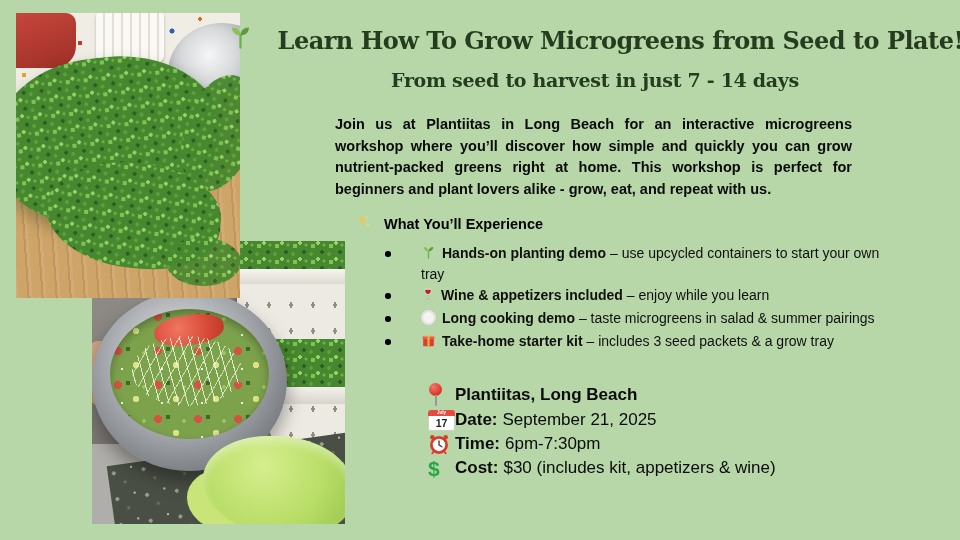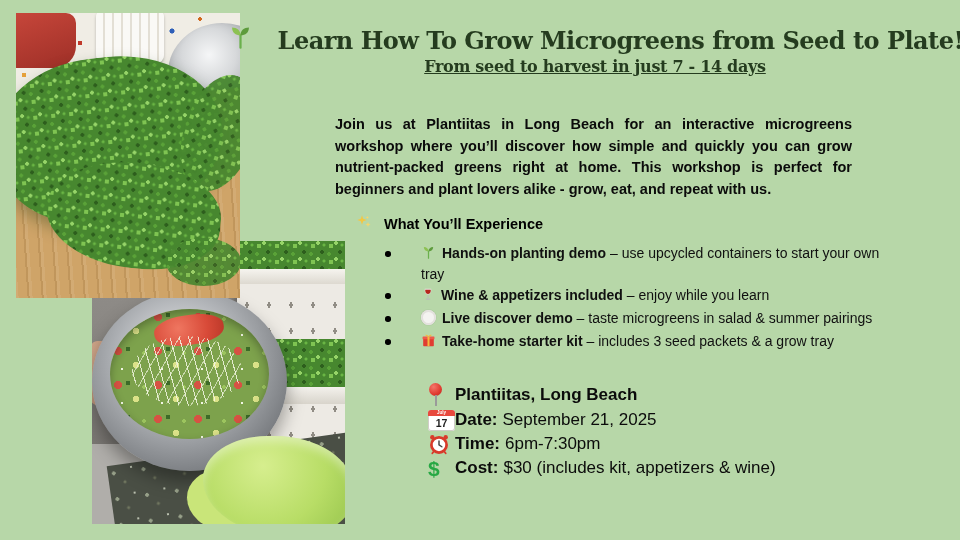--- a/index.html
+++ b/index.html
@@ -95,21 +95,21 @@
   .p2-lettuce{position:absolute;right:-8px;bottom:-12px;width:150px;height:100px;
     border-radius:45% 55% 40% 60%;
     background:radial-gradient(circle at 40% 30%,#d6ee8e,#b8dd66 55%,#94c24a);
     box-shadow:inset 0 6px 10px rgba(255,255,255,.4);}
   .p2-lettuce2{position:absolute;right:88px;bottom:-6px;width:70px;height:60px;background:#c9e579;border-radius:50% 50% 40% 60%;}
 
   
   .titleblock{position:absolute;left:240px;top:24px;width:710px;text-align:center;z-index:3;color:#253c1f;}
   .titleblock h1{margin:0;font-family:"DejaVu Serif",serif;font-weight:bold;font-size:24px;
     letter-spacing:-0.5px;white-space:nowrap;display:flex;align-items:center;justify-content:center;gap:18px;}
-  .titleblock h2{margin:0 0 0 0;font-family:"DejaVu Serif",serif;font-weight:bold;font-size:16px;letter-spacing:-0.3px;text-decoration:underline;}
+  .titleblock h2{margin:12px 0 0 0;font-family:"DejaVu Serif",serif;font-weight:bold;font-size:19px;letter-spacing:-0.3px;}
   .intro{position:absolute;left:335px;top:114px;width:517px;margin:0;z-index:3;
     font-size:14.5px;font-weight:bold;line-height:21.5px;text-align:justify;color:#0b0b0b;}
   .exp-heading{position:absolute;left:356px;top:214px;z-index:3;display:flex;align-items:center;gap:6px;
     font-size:14.5px;font-weight:bold;color:#000000;}
   .exp-list{position:absolute;left:375px;top:244px;width:505px;margin:0;padding:0;list-style:none;z-index:3;
     font-size:14px;line-height:19px;color:#101010;}
   .exp-list li{position:relative;padding-left:46px;margin-bottom:2px;}
   .exp-list li::before{content:"";position:absolute;left:10px;top:7px;width:5.5px;height:5.5px;background:#000;border-radius:50%;}
   .ico{display:inline-block;vertical-align:-2px;margin-right:6px;}
   .details{position:absolute;left:428px;top:383px;z-index:3;font-size:17px;color:#0b0b0b;}
@@ -203,21 +203,21 @@
     <span class="ico">
       <svg width="14" height="15" viewBox="0 0 24 24">
           <path d="M6.5 2h11v2.8c0 4.4-2.2 7.2-5.5 7.2S6.5 9.2 6.5 4.8z" fill="#e8e6e3"></path>
           <path d="M7.3 4h9.4v1c0 3.6-1.9 6-4.7 6S7.3 8.6 7.3 5z" fill="#b5271d"></path>
           <rect x="11.2" y="12" width="1.6" height="6.5" fill="#bbb"></rect>
           <rect x="8" y="19" width="8" height="1.8" rx=".9" fill="#bbb"></rect>
         </svg>
     </span><b>Wine &amp; appetizers included</b><span> – enjoy while you learn</span>
   </li>
   <li>
-    <span class="ico"><span class="plate" style="display:inline-block;"></span></span><b>Live discover demo</b><span> – taste microgreens in salad &amp; summer pairings</span>
+    <span class="ico"><span class="plate" style="display:inline-block;"></span></span><b>Long cooking demo</b><span> – taste microgreens in salad &amp; summer pairings</span>
   </li>
   <li>
     <span class="ico">
       <svg width="15" height="15" viewBox="0 0 24 24">
           <rect x="3.5" y="9" width="17" height="12" rx="1" fill="#e03c31"></rect>
           <rect x="2.5" y="5.5" width="19" height="4.5" rx="1" fill="#ef5a4a"></rect>
           <rect x="10.4" y="5.5" width="3.2" height="15.5" fill="#f7b93e"></rect>
           <path d="M12 5.5C9 5.5 7 4.5 7 2.8 9.5 2.2 11.5 3.5 12 5.5z" fill="#f7b93e"></path>
           <path d="M12 5.5c3 0 5-1 5-2.7C14.5 2.2 12.5 3.5 12 5.5z" fill="#f7b93e"></path>
         </svg>

